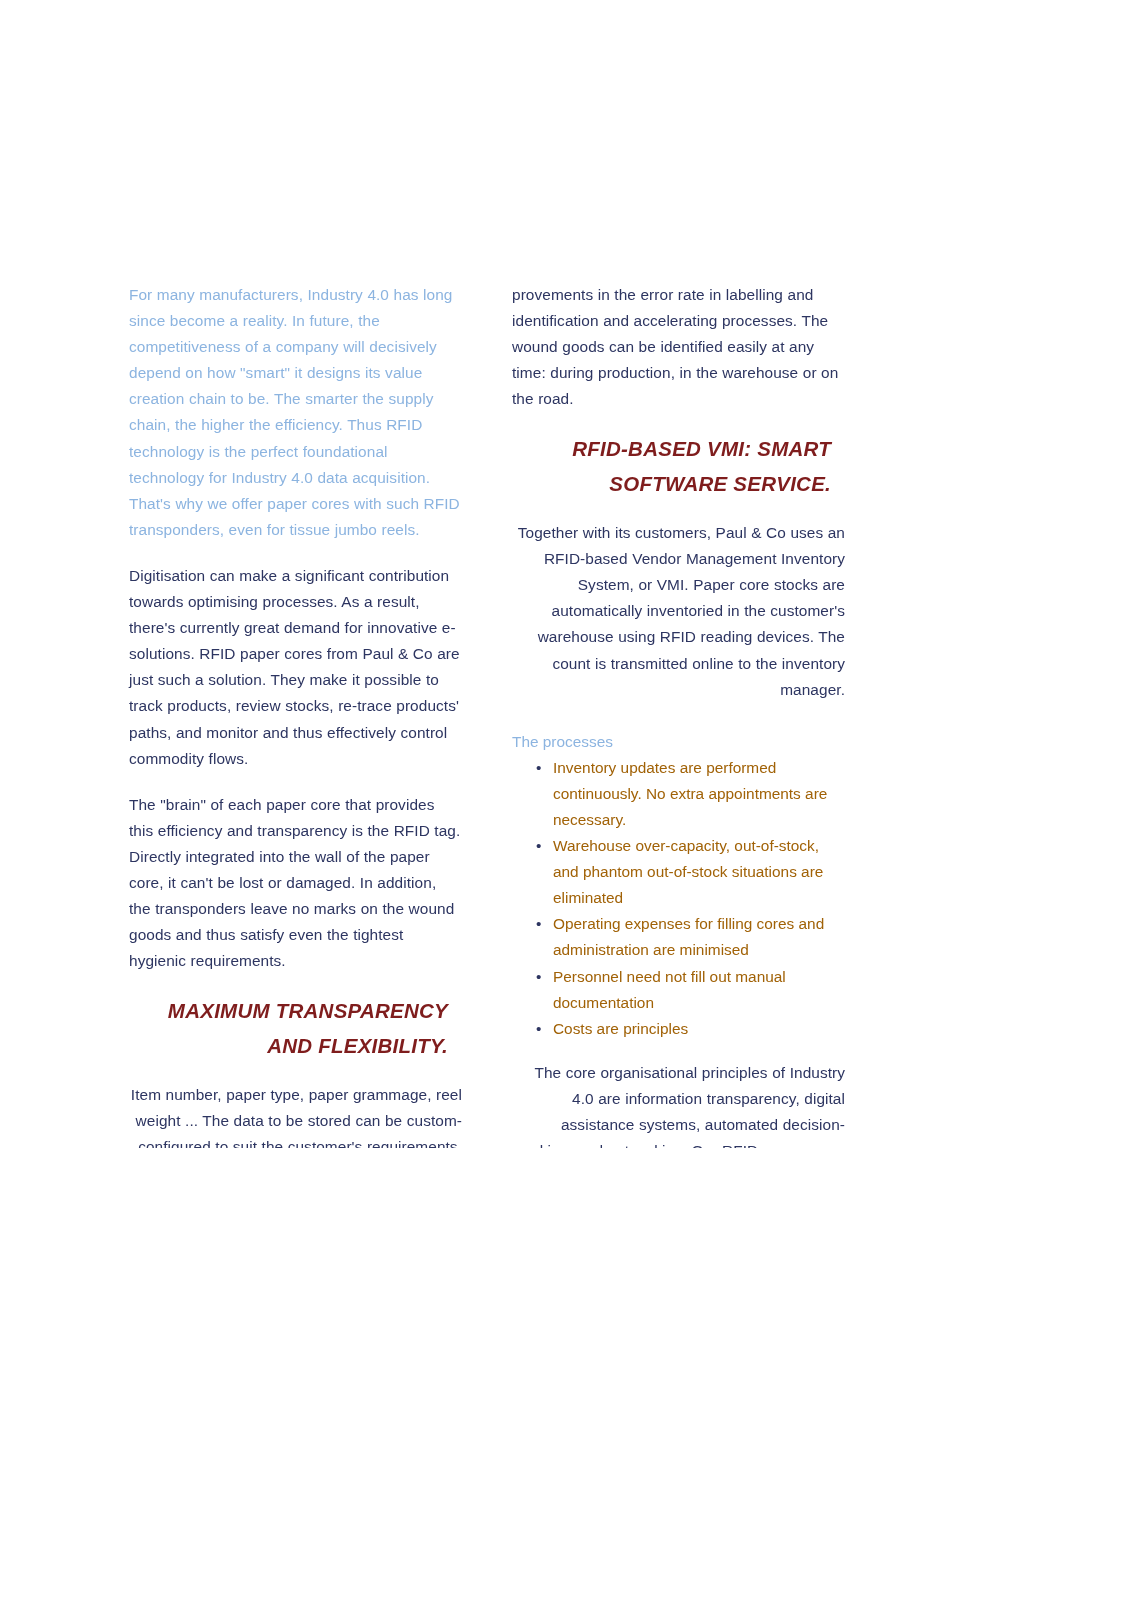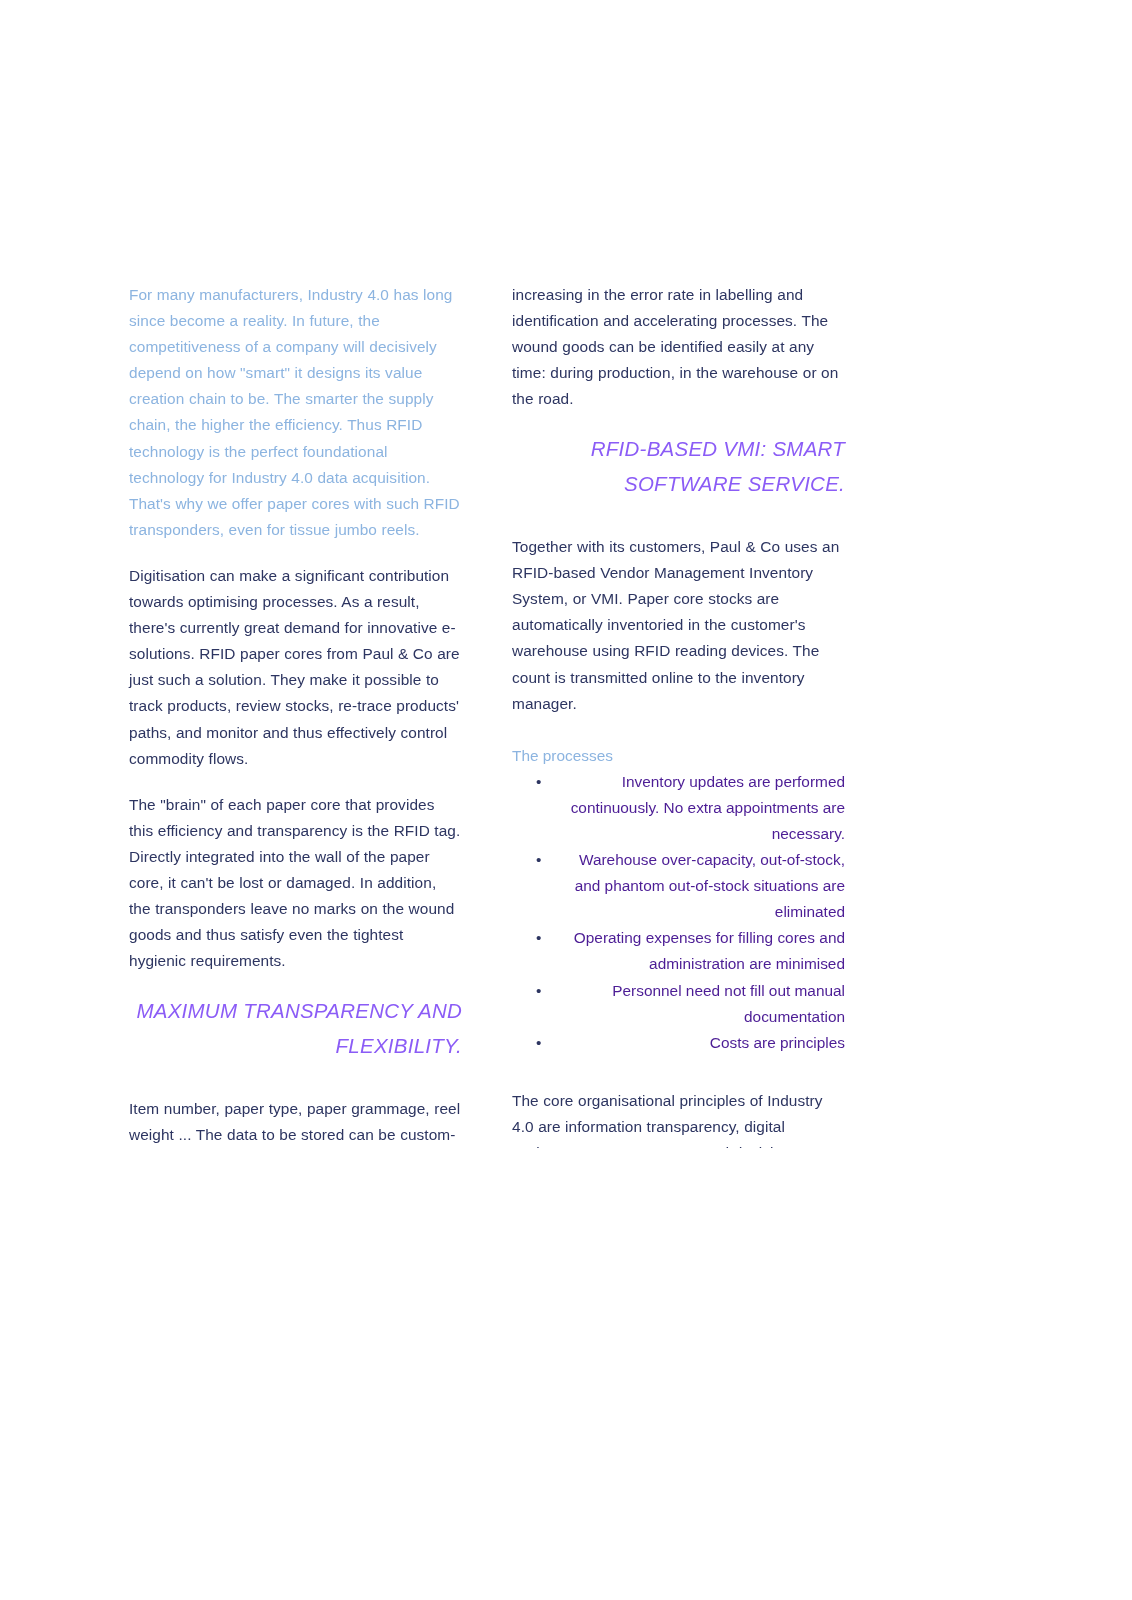--- a/index.html
+++ b/index.html
@@ -45,50 +45,49 @@
   }
   .para.lead {
     color: #8cb4e0;
   }
   .para + .para {
     margin-top: 20px;
   }
   .heading {
     font-size: 20.5px;
     line-height: 34.8px;
-    color: #8b5cf6;
+    color: #7f1d1d;
     font-style: italic;
     text-transform: uppercase;
     text-align: right;
-    margin: 0;
+    margin: 14px;
     letter-spacing: 0.012em;
-    font-weight: 400;
+    font-weight: 700;
   }
   .spacer-before-heading { margin-top: 20px; }
-  .spacer-after-heading  { margin-top: 32px; }
+  .spacer-after-heading  { margin-top: 18px; text-align: right; }
   .benefits-label {
     font-size: 15.4px;
     line-height: 26.1px;
     color: #8cb4e0;
     margin: 0;
     margin-top: 26px;
   }
   ul.benefits {
     margin: 0;
     padding: 0 0 0 24px;
     list-style: none;
   }
   ul.benefits li {
     position: relative;
     font-size: 15.4px;
     line-height: 26.1px;
-    color: #4c1d95;
+    color: #a16207;
     padding-left: 17px;
     margin: 0;
-    text-align: right;
   }
   ul.benefits li:before {
     content: "\2022";
     position: absolute;
     left: 0;
     top: 0;
     color: #2d3561;
     font-size: 15.4px;
     line-height: 26.1px;
   }
@@ -115,21 +114,21 @@
       <p class="para">Digitisation can make a significant contribution towards optimising processes. As a result, there's currently great demand for innovative e-solutions. RFID paper cores from Paul &amp; Co are just such a solution. They make it possible to track products, review stocks, re-trace products' paths, and monitor and thus effectively control commodity flows.</p>
 
       <p class="para">The "brain" of each paper core that provides this efficiency and transparency is the RFID tag. Directly integrated into the wall of the paper core, it can't be lost or damaged. In addition, the transponders leave no marks on the wound goods and thus satisfy even the tightest hygienic requirements.</p>
 
       <h2 class="heading spacer-before-heading">MAXIMUM TRANSPARENCY AND FLEXIBILITY.</h2>
 
       <p class="para spacer-after-heading">Item number, paper type, paper grammage, reel weight ... The data to be stored can be custom-configured to suit the customer's requirements. The information is saved on the transponder right at the paper machine. Unlike with bar coding, however, the data can still be updated or supplemented at any time after that. With RFID, logistics processes become both more transparent and more fault-resistant. Manual documentation tasks can be dispensed with, bringing im-</p>
     </div>
 
     <div class="col">
-      <p class="para">increasing in the error rate in labelling and identification and accelerating processes. The wound goods can be identified easily at any time: during production, in the warehouse or on the road.</p>
+      <p class="para">provements in the error rate in labelling and identification and accelerating processes. The wound goods can be identified easily at any time: during production, in the warehouse or on the road.</p>
 
       <h2 class="heading spacer-before-heading">RFID-BASED VMI: SMART SOFTWARE SERVICE.</h2>
 
       <p class="para spacer-after-heading">Together with its customers, Paul &amp; Co uses an RFID-based Vendor Management Inventory System, or VMI. Paper core stocks are automatically inventoried in the customer's warehouse using RFID reading devices. The count is transmitted online to the inventory manager.</p>
 
       <p class="benefits-label">The processes</p>
 
       <ul class="benefits">
         <li>Inventory updates are performed continuously. No extra appointments are necessary.</li>
         <li>Warehouse over-capacity, out-of-stock, and phantom out-of-stock situations are eliminated</li>

